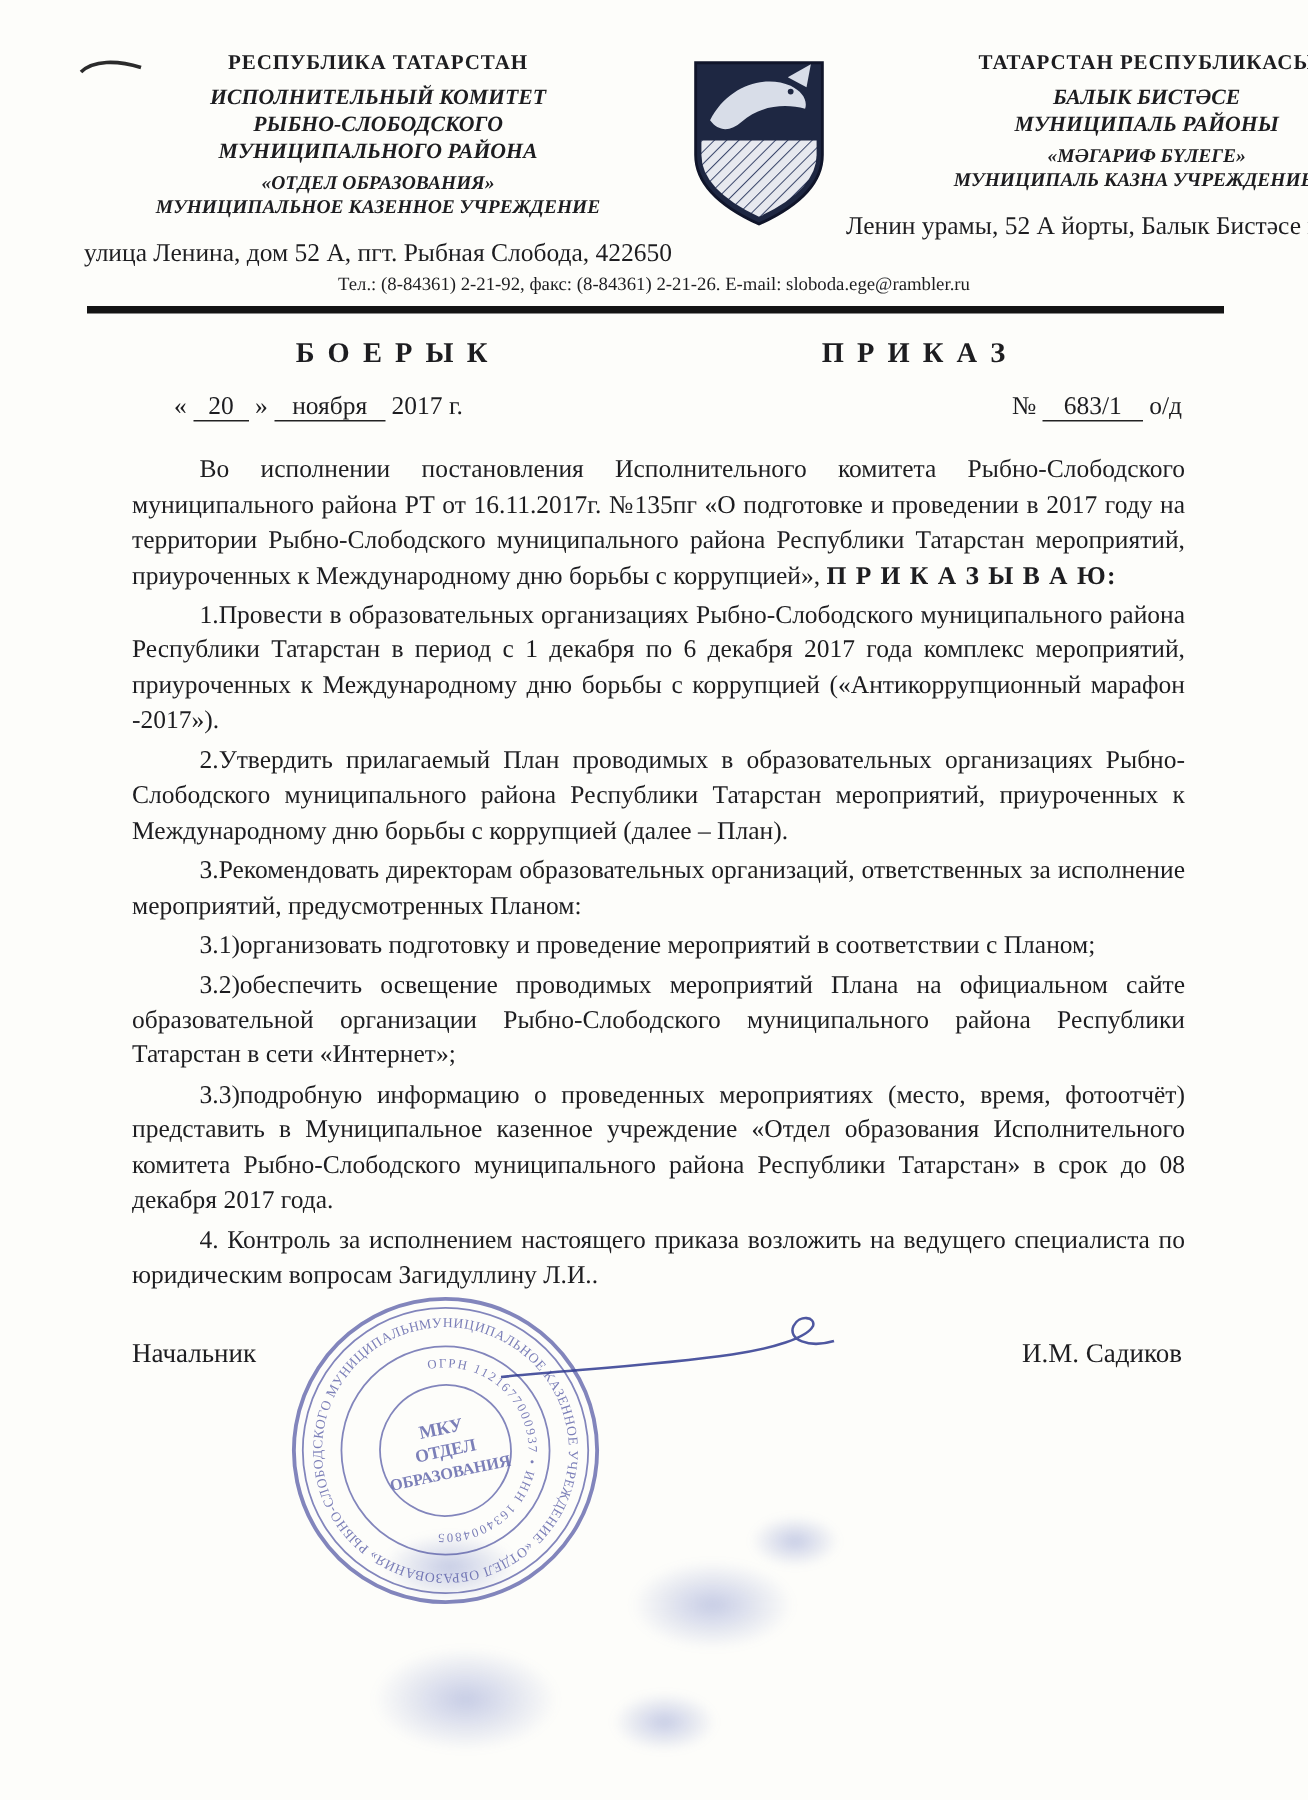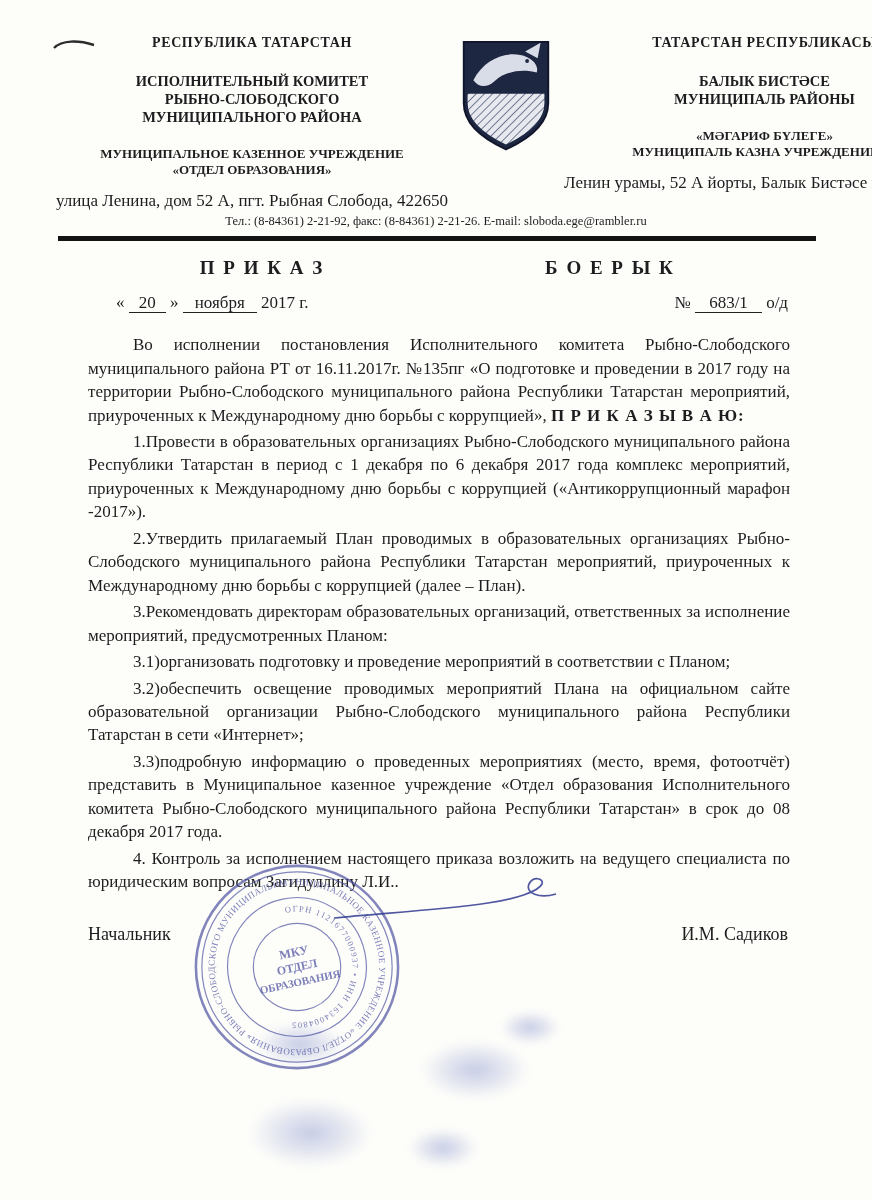--- a/index.html
+++ b/index.html
@@ -6,21 +6,21 @@
   .page{
     position:relative;width:872px;height:1200px;margin:0 auto;
     background:#fdfdfa;color:#1d1d20;overflow:hidden;
     font-family:"Liberation Serif","DejaVu Serif",serif;
   }
   
   .header{display:flex;align-items:flex-start;padding:34px 48px 0 56px;}
   .hcol{flex:1;text-align:center;line-height:1.25;}
   .hcol .big{font-weight:bold;font-size:14px;letter-spacing:0.6px;}
   .hcol .med{font-weight:bold;font-size:14.5px;}
-  .hcol .grp{margin-top:20px;}
+  .hcol .grp{margin-top:4px;font-style:italic;}
   .hcol .small{font-weight:bold;font-size:13px;}
   .hcol .addr{font-size:17px;font-weight:normal;margin-top:12px;white-space:nowrap;}
   .emblem{width:96px;flex:0 0 96px;margin:4px 10px 0 10px;}
   .contact-line{text-align:center;font-size:12.5px;margin-top:2px;}
   
   .rule{margin:7px 56px 0 58px;border-top:5px solid #141414;}
   
   .title-row{display:flex;margin:16px 88px 0 88px;font-weight:bold;font-size:19px;}
   .title-row .t{flex:1;text-align:center;letter-spacing:2px;}
   .meta-row{display:flex;justify-content:space-between;align-items:baseline;
@@ -56,22 +56,22 @@
 
   <div class="header">
     <div class="hcol">
       <div class="big">РЕСПУБЛИКА ТАТАРСТАН</div>
       <div class="grp">
         <div class="med">ИСПОЛНИТЕЛЬНЫЙ КОМИТЕТ</div>
         <div class="med">РЫБНО-СЛОБОДСКОГО</div>
         <div class="med">МУНИЦИПАЛЬНОГО РАЙОНА</div>
       </div>
       <div class="grp">
+        <div class="small">«ОТДЕЛ ОБРАЗОВАНИЯ»</div>
         <div class="small">МУНИЦИПАЛЬНОЕ КАЗЕННОЕ УЧРЕЖДЕНИЕ</div>
-        <div class="small">«ОТДЕЛ ОБРАЗОВАНИЯ»</div>
       </div>
       <div class="addr">улица Ленина, дом 52 А, пгт. Рыбная Слобода, 422650</div>
     </div>
 
     <svg class="emblem" viewBox="0 0 100 120">
       <defs>
         <pattern id="hatch" width="6" height="6" patternUnits="userSpaceOnUse" patternTransform="rotate(45)">
           <rect width="6" height="6" fill="#e7e9ef"></rect>
           <line x1="0" y1="0" x2="0" y2="6" stroke="#39456a" stroke-width="1.4"></line>
         </pattern>
@@ -95,22 +95,22 @@
       </div>
       <div class="addr">Ленин урамы, 52 А йорты, Балык Бистәсе штп., 422650</div>
     </div>
   </div>
 
   <div class="contact-line">Тел.: (8-84361) 2-21-92, факс: (8-84361) 2-21-26. E-mail: sloboda.ege@rambler.ru</div>
 
   <div class="rule"></div>
 
   <div class="title-row">
+    <div class="t">Б О Е Р Ы К</div>
     <div class="t">П Р И К А З</div>
-    <div class="t">Б О Е Р Ы К</div>
   </div>
 
   <div class="meta-row">
     <div>
       <span>«</span>
       <span class="u">20</span>
       <span>»</span>
       <span class="u month">ноября</span>
       <span>2017 г.</span>
     </div>

